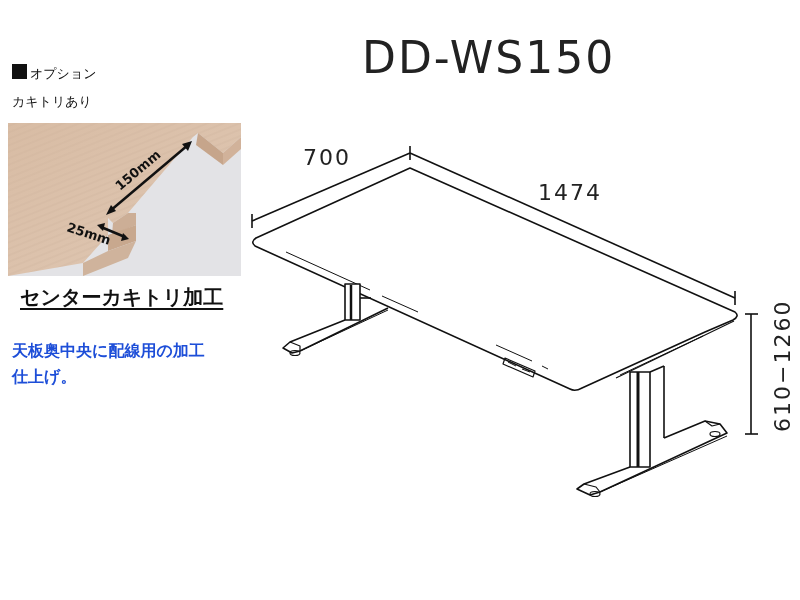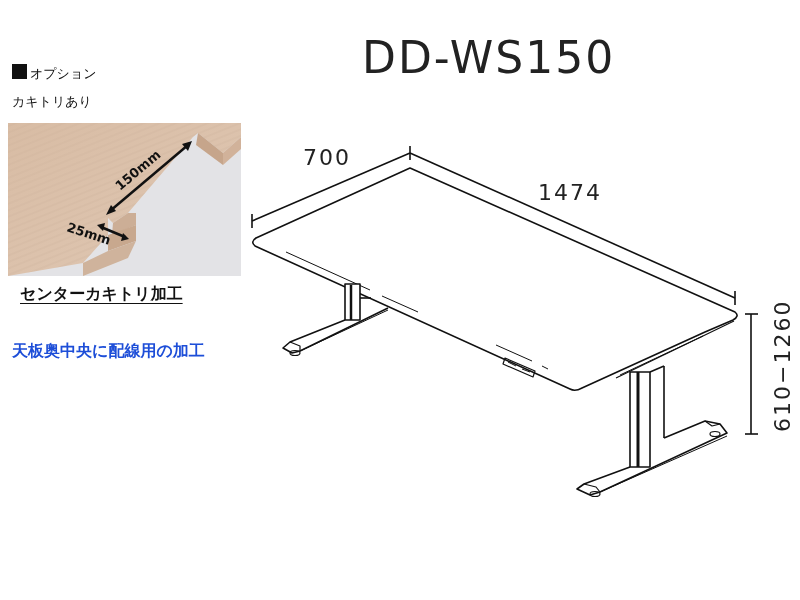--- a/index.html
+++ b/index.html
@@ -13,21 +13,21 @@
       left: 12px; top: 60px; font-size: 13px; line-height: 28px; color: #111;
       white-space: nowrap;
     }
     .opt-title .sq { display:inline-block; width:15px; height:15px; background:#111; margin-right:3px; vertical-align:-1px; }
     .photo {
       left: 8px; top: 123px; width: 233px; height: 153px; overflow: hidden;
       background: #e3e3e6;
     }
     .photo svg { display:block; }
     .caption {
-      left: 20px; top: 284px; font-size: 16px; font-weight: bold; color: #111;
+      left: 20px; top: 284px; font-size: 20px; font-weight: bold; color: #111;
       text-decoration: underline; text-underline-offset: 4px; white-space: nowrap;
     }
     .desc {
       left: 12px; top: 338px; width: 250px; font-size: 16px; line-height: 26px;
       font-weight: bold; color: #1d4ed8;
     }
     .desc div { white-space: nowrap; }
     .model {
       left: 362px; top: 32px; font-size: 44px; letter-spacing: 2px; color: #222;
       font-family: "DejaVu Sans", "Liberation Sans", sans-serif; font-weight: normal;
@@ -76,20 +76,21 @@
     </g>
     <text x="0" y="0" transform="translate(112,68) rotate(-40)" font-family="DejaVu Sans, sans-serif" font-weight="bold" font-size="13" fill="#111">150mm</text>
     <text x="0" y="0" transform="translate(58,108) rotate(18)" font-family="DejaVu Sans, sans-serif" font-weight="bold" font-size="13" fill="#111">25mm</text>
   </svg>
 </div>
 
 <div class="abs caption">センターカキトリ加工</div>
 
 <div class="abs desc">
   <div>天板奥中央に配線用の加工</div>
+  <div>仕上げ。</div>
 </div>
 
 <div class="abs model">DD-WS150</div>
 
 <svg class="abs drawing" width="800" height="600" viewBox="0 0 800 600">
   <g fill="none" stroke="#111" stroke-width="1.6" stroke-linejoin="round">
 
     <line x1="252" y1="221" x2="410" y2="153"></line>
     <line x1="252" y1="214" x2="252" y2="228"></line>
     <line x1="410" y1="146" x2="410" y2="160"></line>

